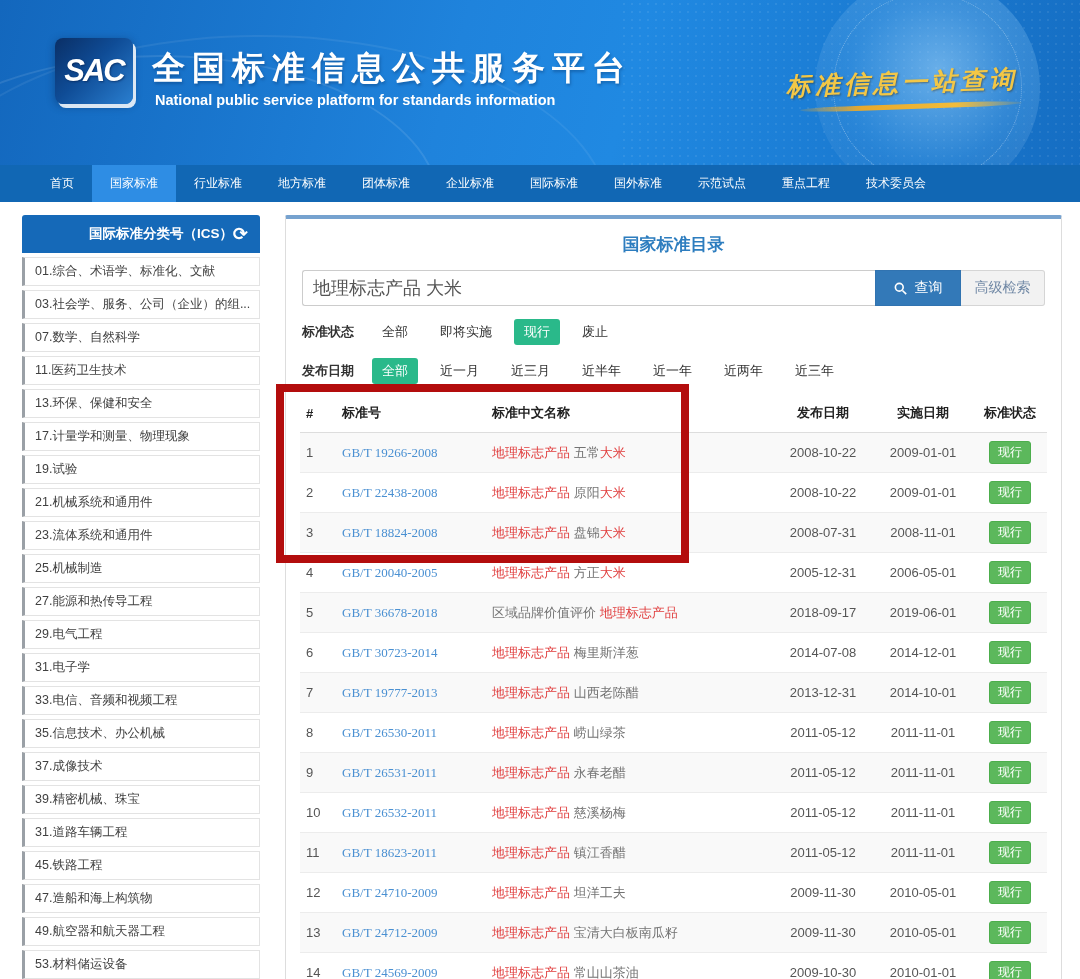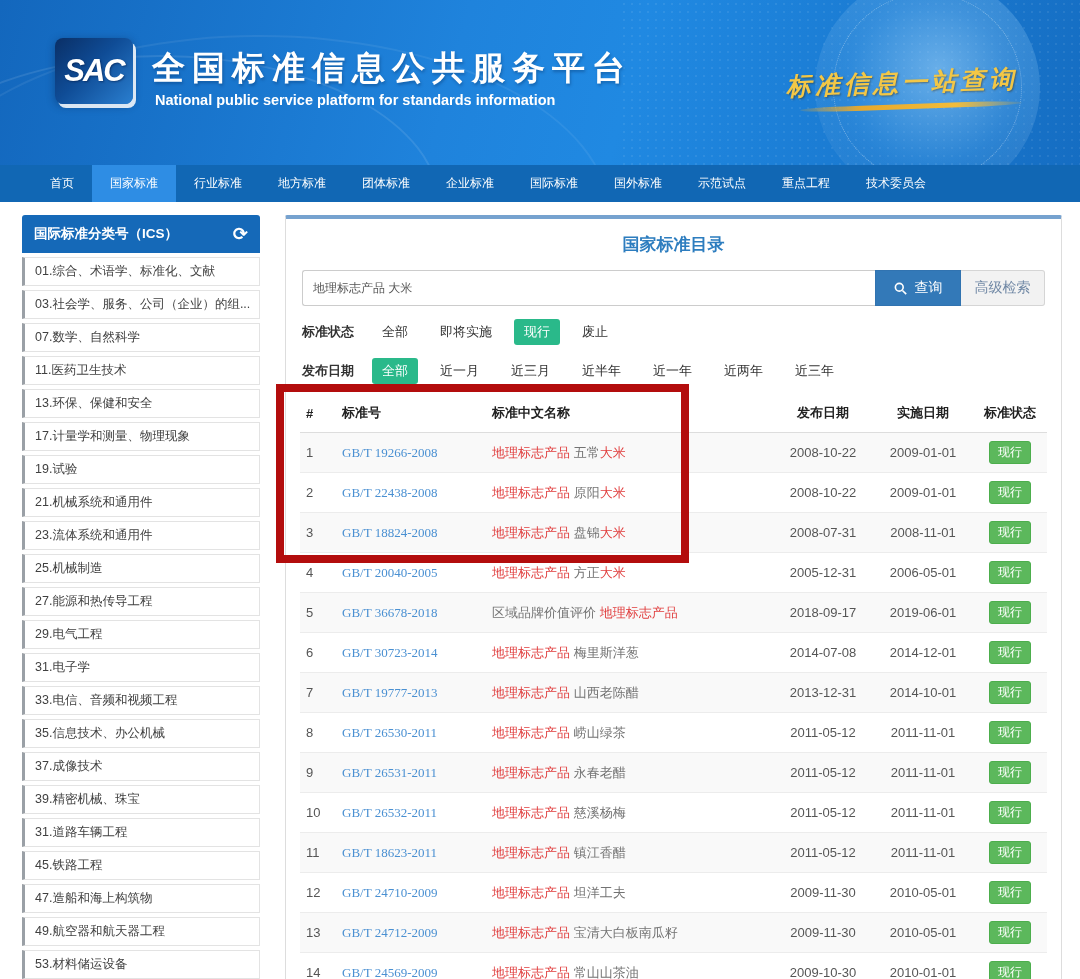--- a/index.html
+++ b/index.html
@@ -39,34 +39,34 @@
   .navbar { height:37px; background:#1167b4; display:flex; padding-left:32px; }
   .nav-item { color:#fff; font-size:12px; line-height:37px; padding:0 18px; cursor:pointer; white-space:nowrap; }
   .nav-item.active { background:#2e8de4; }
 
   
   .content { display:flex; align-items:flex-start; padding:13px 18px 0 22px; }
 
   
   .sidebar { width:238px; flex:none; }
   .sidebar-header { background:#1569b8; color:#fff; font-weight:bold; font-size:13.5px; height:38px;
-    padding:0 12px; border-radius:3px 3px 0 0; display:flex; justify-content:space-between; align-items:center; }
+    padding:0 12px; border-radius:3px 3px 0 0; display:flex; justify-content:flex-end; align-items:center; }
   .refresh-icon { font-size:18px; font-weight:bold; cursor:pointer; line-height:1; }
   .side-item { background:#fff; border:1px solid #e3e3e3; border-left:3px solid #9aa0a6; margin-top:4px;
     padding:6px 8px 6px 10px; font-size:12.5px; color:#404040; line-height:15px; white-space:nowrap;
     overflow:hidden; text-overflow:ellipsis; cursor:pointer; }
 
   
   .main-panel { flex:1; margin-left:25px; background:#fff; border:1px solid #ddd; border-top:4px solid #76a2cf;
     border-radius:2px; padding:10px 14px 12px; }
   .panel-title { text-align:center; color:#2d7dbf; font-size:17px; font-weight:bold; margin:4px 0 14px; }
 
   .search-row { display:flex; margin:0 2px; }
   .search-input { flex:1; height:36px; border:1px solid #ccc; border-right:none; border-radius:3px 0 0 3px;
-    padding:0 10px; font-size:12px; color:#555; outline:none; }
+    padding:0 10px; font-size:18px; color:#555; outline:none; }
   .btn-query { width:86px; height:36px; background:#3379b8; border:1px solid #3173b0; color:#fff; font-size:14px;
     display:flex; align-items:center; justify-content:center; gap:8px; cursor:pointer; }
   .btn-advanced { width:84px; height:36px; background:#f2f2f2; border:1px solid #d5d5d5; border-left:none;
     color:#7088a5; font-size:14px; border-radius:0 3px 3px 0; cursor:pointer; }
 
   .filter-row { display:flex; align-items:center; margin-top:13px; font-size:13px; }
   .filter-label { font-weight:bold; color:#333; width:72px; flex:none; padding-left:2px; }
   .pill { padding:4px 10px; margin-right:12px; color:#333; border-radius:3px; cursor:pointer; white-space:nowrap; }
   .pill.active { background:#2ab98a; color:#fff; }
 

